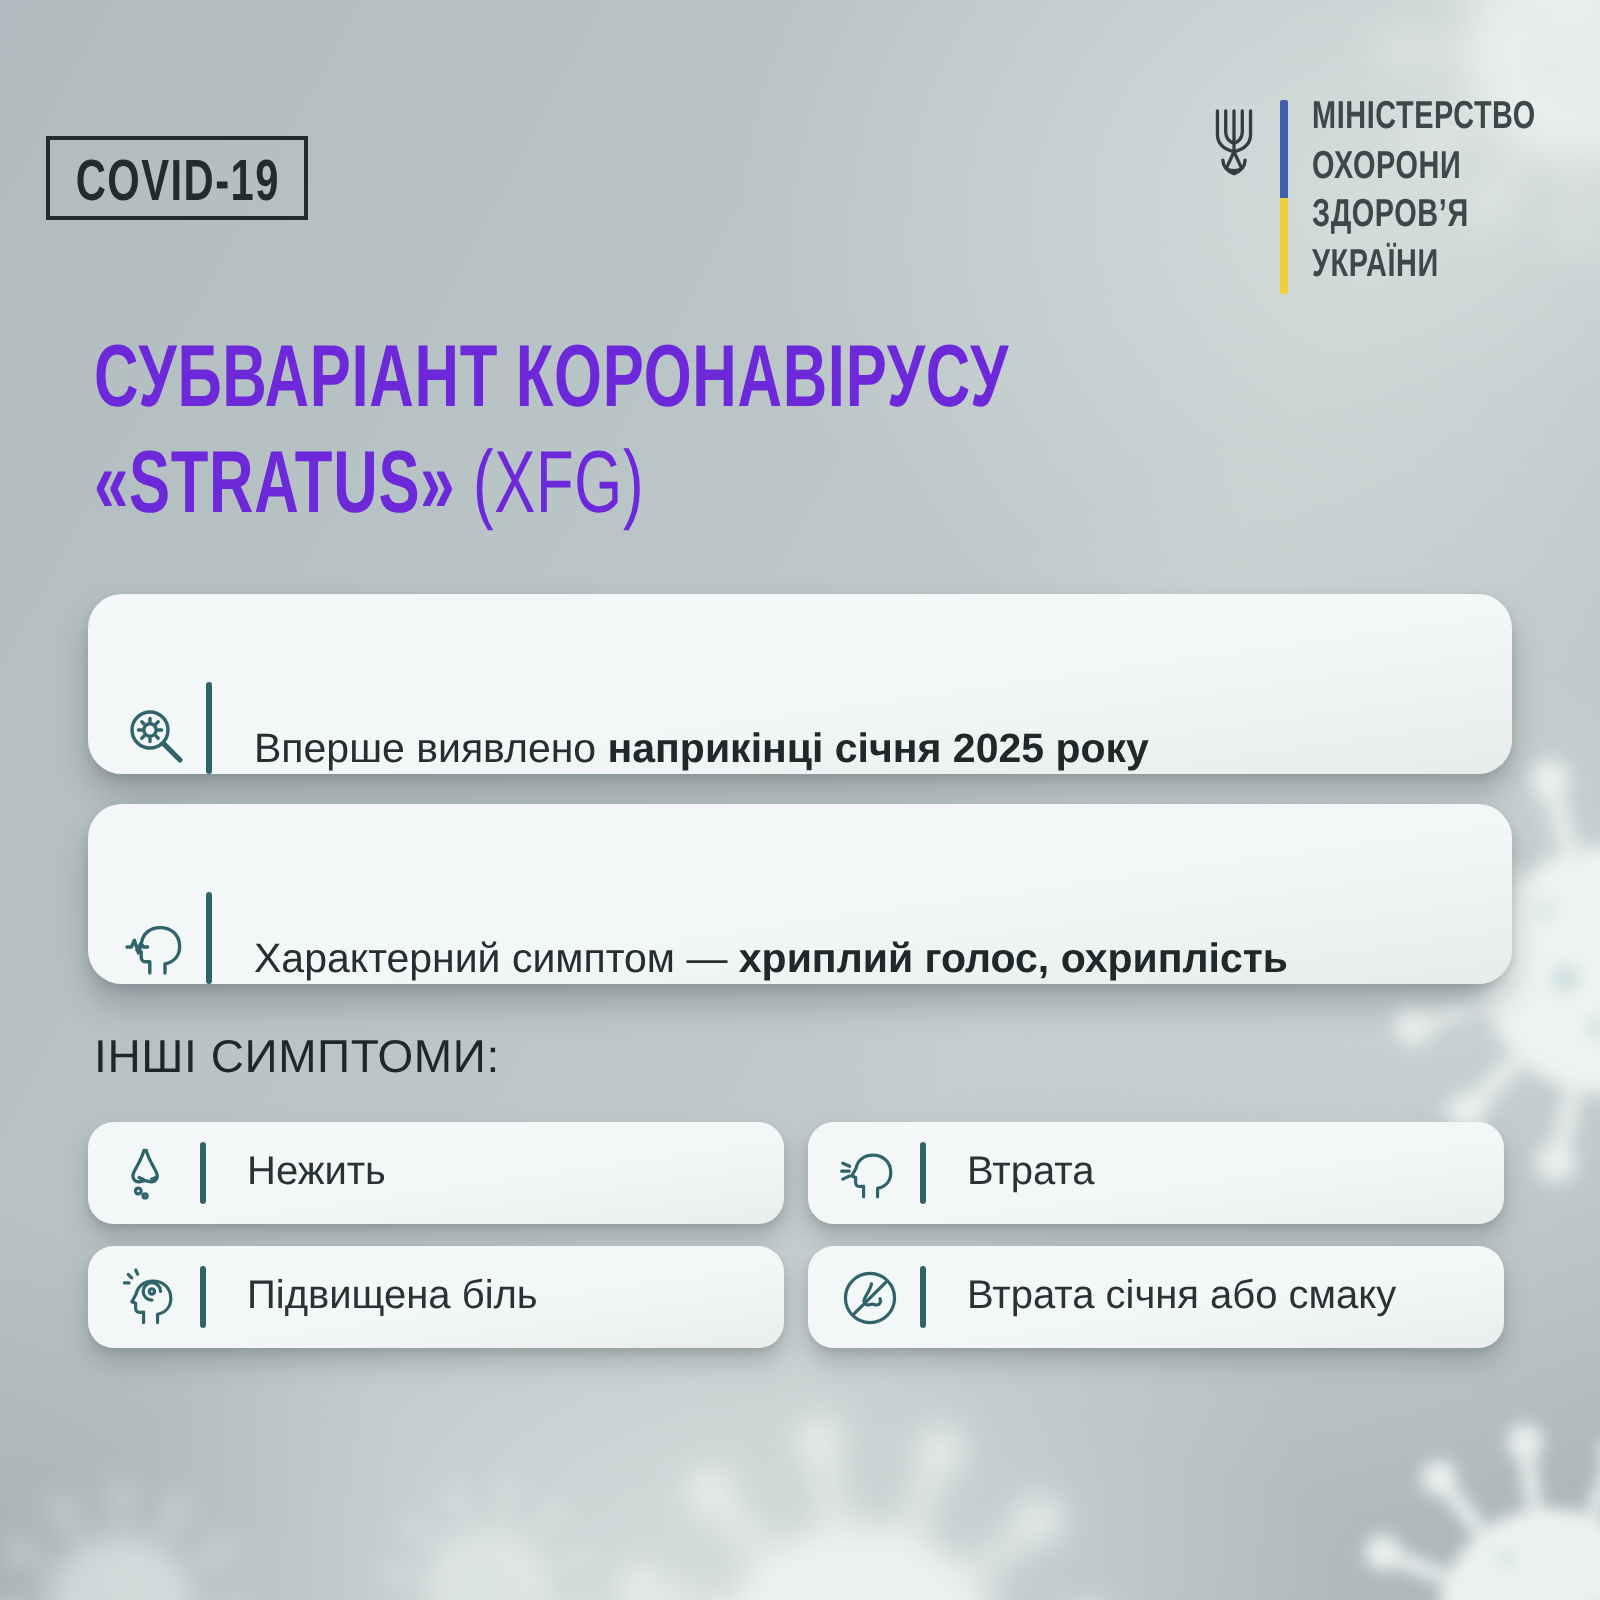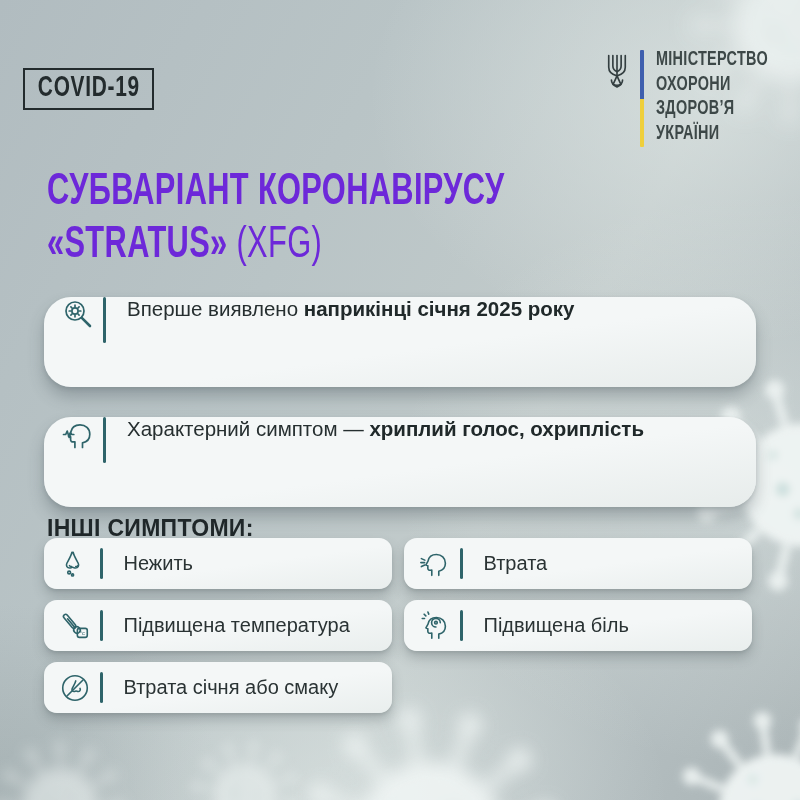--- a/index.html
+++ b/index.html
@@ -10,55 +10,55 @@
       radial-gradient(60% 45% at 88% 12%, rgba(228,236,234,.55), rgba(228,236,234,0) 70%),
       radial-gradient(70% 55% at 95% 60%, rgba(226,234,232,.5), rgba(226,234,232,0) 65%),
       radial-gradient(55% 40% at 45% 100%, rgba(230,238,236,.5), rgba(230,238,236,0) 70%),
       radial-gradient(40% 35% at 0% 100%, rgba(124,136,138,.30), rgba(124,136,138,0) 70%),
       linear-gradient(118deg,#b1bcc0 0%, #b9c4c6 34%, #c2cbcb 62%, #b3bdbf 84%, #aab4b6 100%);
   }
   .decor{position:absolute;inset:0;width:800px;height:800px;pointer-events:none;}
 
   
   .covid-badge{position:absolute;left:23px;top:68px;width:127px;height:38px;
-    border:2.5px solid #232b2d;display:flex;align-items:flex-start;justify-content:center;}
+    border:2.5px solid #232b2d;display:flex;align-items:flex-end;justify-content:center;}
   .covid-badge span{font-size:29px;font-weight:700;letter-spacing:1px;color:#232b2d;
     transform:scaleX(.72);white-space:nowrap;}
 
   
   .logo{position:absolute;left:604px;top:46px;display:flex;align-items:flex-start;}
   .logo .trident{width:26px;height:42px;margin-top:5px;}
   .logo-bar{width:4px;height:97px;margin-left:10px;margin-top:4px;display:flex;flex-direction:column;border-radius:1px;overflow:hidden;}
   .logo-bar .blue{flex:1;background:#3f5fae;}
   .logo-bar .yellow{flex:1;background:#efcf3c;}
   .logo-text{margin-left:12px;font-size:19.5px;font-weight:700;color:#3d4848;
     line-height:24.5px;letter-spacing:.4px;transform:scaleX(.74);transform-origin:left top;white-space:nowrap;}
   .logo-text span{display:block;}
 
   
   .title{position:absolute;left:47px;top:162px;color:#6d28d9;margin:0;}
   .title .line{display:block;font-size:44px;font-weight:700;line-height:53px;
     letter-spacing:.5px;transform:scaleX(.70);transform-origin:left;white-space:nowrap;}
   .title .xfg{font-weight:400;}
 
   
-  .info-card{position:absolute;left:44px;width:712px;height:90px;border-radius:27px;
+  .info-card{position:absolute;left:44px;width:712px;height:90px;border-radius:17px;
     background:linear-gradient(172deg,#f4f7f7 55%,#e7eceb);
     box-shadow:0 10px 16px rgba(60,74,78,.30), 0 2px 4px rgba(60,74,78,.16);
-    display:flex;align-items:flex-start;}
-  #info-card-0{top:297px;} #info-card-1{top:417px;}
+    display:flex;align-items:flex-end;}
+  #info-card-0{top:297px;} #info-card-1{top:402px;}
   .ic-wrap-big{width:36px;height:36px;margin-left:17px;flex:none;}
   .vdiv-big{width:3px;height:46px;background:#2e646a;border-radius:2px;margin-left:6px;flex:none;}
   .info-card p{margin:0 0 0 21px;font-size:20.5px;color:#262f30;}
   .info-card b{font-weight:700;color:#20292a;}
 
   
-  .sym-heading{position:absolute;left:47px;top:515px;margin:0;font-size:23px;font-weight:700;
+  .sym-heading{position:absolute;left:47px;top:515px;margin:0;font-size:23px;font-weight:400;
     letter-spacing:.3px;color:#1f2729;}
-  .grid{position:absolute;left:44px;top:538px;width:708px;display:grid;
+  .grid{position:absolute;left:44px;top:561px;width:708px;display:grid;
     grid-template-columns:348px 348px;column-gap:12px;row-gap:11px;}
   .sym-card{height:51px;border-radius:13px;
     background:linear-gradient(172deg,#f4f7f7 55%,#e9eeed);
     box-shadow:0 7px 12px rgba(60,74,78,.26), 0 2px 3px rgba(60,74,78,.13);
     display:flex;align-items:center;}
   .ic-wrap{width:34px;height:34px;margin-left:14px;flex:none;}
   .vdiv-sm{width:2.5px;height:31px;background:#2e646a;border-radius:2px;margin-left:8px;flex:none;}
   .sym-card .lbl{margin-left:21px;font-size:20px;color:#2a3334;}
 
   .ic{stroke:#2e646a;fill:none;stroke-width:1.7;stroke-linecap:round;stroke-linejoin:round;width:100%;height:100%;}
@@ -220,35 +220,20 @@
     <span class="ic-wrap">
       <svg class="ic" viewBox="0 0 36 36">
         <path d="M22 30v-4.4c4.6-1 7-4.2 7-8.4 0-5.7-4.2-9.2-9.5-9.2-4.7 0-8.1 2.8-8.9 7l-2.2 4 2 .8v2.8c0 1.5 1.1 2.1 2.8 2l1.4-.1V30"></path>
         <path d="M3 16.5h4 M3.6 12.3l3.6 1.6 M3.6 20.7l3.6-1.6"></path>
       </svg>
     </span>
     <div class="vdiv-sm"></div>
     <span class="lbl">Втрата</span>
   </div>
 
-  <div class="sym-card">
-    <span class="ic-wrap">
-      <svg class="ic" viewBox="0 0 36 36">
-        <g transform="rotate(-40 14 15)">
-          <rect x="11.8" y="3.5" width="4.4" height="17.5" rx="2.2"></rect>
-          <circle cx="14" cy="24.5" r="3.4"></circle>
-          <line x1="14" y1="9" x2="14" y2="21.5"></line>
-        </g>
-        <rect x="20.5" y="20.5" width="10.5" height="9.5" rx="2.2"></rect>
-        <text x="25.8" y="27.6" font-size="6" text-anchor="middle" fill="#2e646a" stroke="none" font-family="Liberation Sans, sans-serif">°c</text>
-      </svg>
-    </span>
-    <div class="vdiv-sm"></div>
-    <span class="lbl">Підвищена температура</span>
-  </div>
 
   <div class="sym-card">
     <span class="ic-wrap">
       <svg class="ic" viewBox="0 0 36 36">
         <path d="M22 31v-4.4c4.6-1 7-4.2 7-8.4 0-5.7-4.2-9.2-9.5-9.2-4.7 0-8.1 2.8-8.9 7l-2.2 4 2 .8v2.8c0 1.5 1.1 2.1 2.8 2l1.4-.1V31"></path>
         <circle cx="19" cy="14.5" r="1.4"></circle>
         <path d="M23.6 14.5a4.6 4.6 0 1 0-4.6 4.6"></path>
         <path d="M6.5 5.5l1.8 1.8 M4.5 10h2.4 M10.5 3.2l.9 2.2"></path>
       </svg>
     </span>

